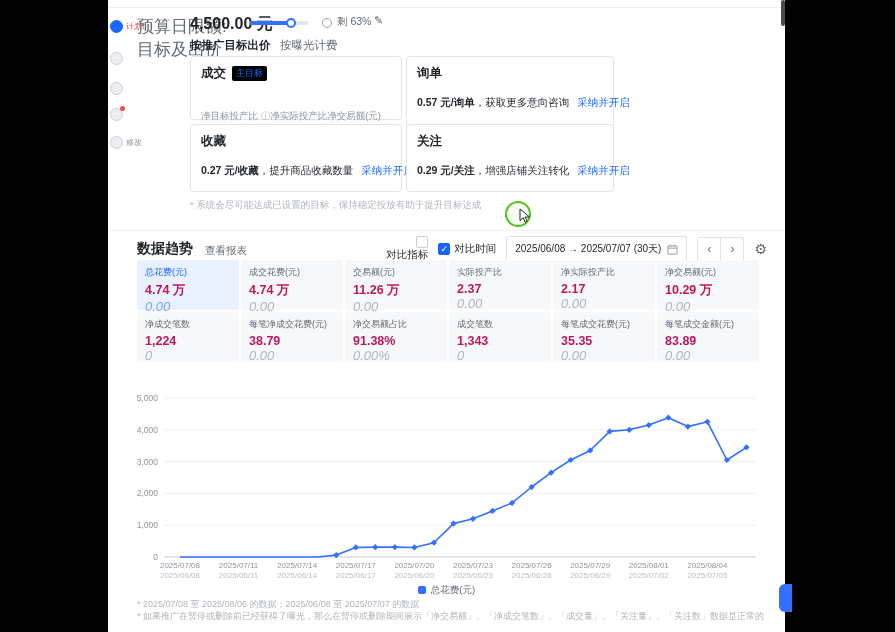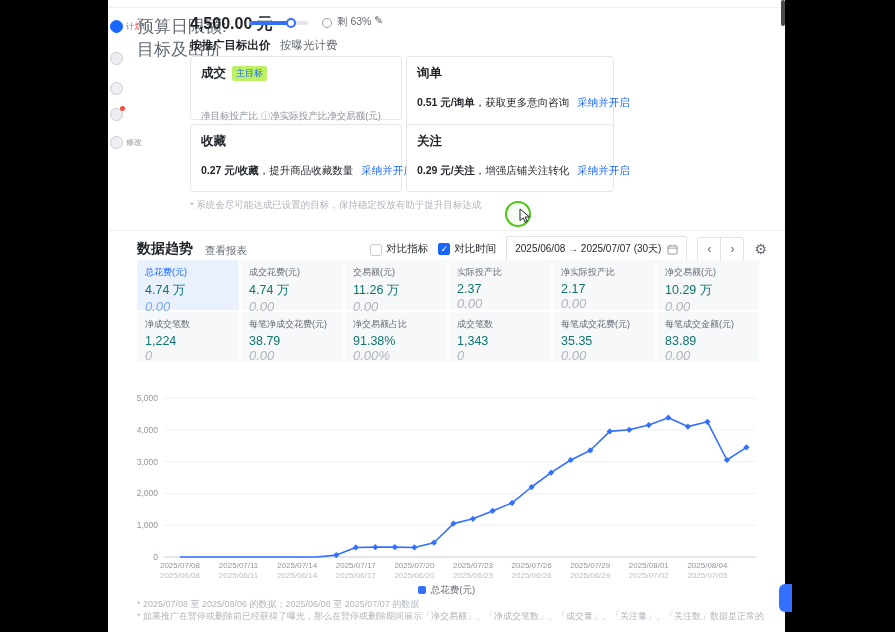--- a/index.html
+++ b/index.html
@@ -27,21 +27,21 @@
   .slider-track{position:absolute;left:142px;top:21px;width:58px;height:4px;border-radius:2px;background:#e5e6eb;}
   .slider-fill{height:4px;border-radius:2px;background:#3370ff;width:68%;}
   .slider-handle{position:absolute;top:-3px;width:10px;height:10px;border-radius:50%;background:#fff;border:2px solid #3370ff;box-sizing:border-box;}
   .mini-circle{display:inline-block;width:10px;height:10px;border-radius:50%;border:1px solid #9aa0a8;box-sizing:border-box;vertical-align:-1px;}
   .pencil{color:#646a73;font-size:11px;cursor:pointer;}
   .tab-on{color:#1f2329;font-weight:bold;font-size:11.5px;cursor:pointer;}
   .tab-off{color:#646a73;font-size:11.5px;cursor:pointer;}
   
   .gcard{position:absolute;border:1px solid #e5e6eb;border-radius:4px;background:#fff;box-sizing:border-box;padding:8px 10px;}
   .gcard-title{font-size:12.5px;font-weight:bold;color:#1f2329;display:inline-block;}
-  .badge{display:inline-block;margin-left:6px;font-size:9px;color:#1966ff;background:#bef264;border-radius:2px;padding:1px 4px;vertical-align:1px;}
+  .badge{display:inline-block;margin-left:6px;font-size:9px;color:#1966ff;background:#000000;border-radius:2px;padding:1px 4px;vertical-align:1px;}
   .gm-label{font-size:9.5px;color:#8f959e;white-space:nowrap;margin-top:24px;}
   .gm-value{font-size:12px;font-weight:bold;color:#1f2329;margin-top:19px;white-space:nowrap;font-family:Liberation Mono, monospace;}
   .gdesc{font-size:10.5px;color:#1f2329;margin-top:14px;white-space:nowrap;}
   .gdesc .price{font-weight:bold;}
   .linkblue{color:#1966ff;cursor:pointer;margin-left:8px;font-size:10.5px;}
   .note{font-size:9.5px;color:#b0b5bc;}
   
   .click-ring{position:absolute;width:26px;height:26px;border-radius:50%;border:2px solid #52c41a;box-sizing:border-box;background:rgba(82,196,26,0.05);}
   
   .sec-title{font-size:14px;font-weight:bold;color:#1f2329;}
@@ -51,21 +51,21 @@
   .cb-label{font-size:10.5px;color:#1f2329;margin-left:4px;}
   .datebox{display:flex;align-items:center;gap:6px;border:1px solid #e0e2e6;border-radius:2px;height:24px;padding:0 8px;font-size:10px;color:#1f2329;background:#fff;}
   .pager{display:flex;border:1px solid #e0e2e6;border-radius:2px;height:24px;box-sizing:border-box;}
   .pager span{width:22px;display:flex;align-items:center;justify-content:center;color:#646a73;font-size:12px;cursor:pointer;}
   .pager span:first-child{border-right:1px solid #e0e2e6;}
   .gear{color:#646a73;font-size:14px;cursor:pointer;}
   
   #metric-grid{position:absolute;left:29px;top:260px;width:622px;display:grid;grid-template-columns:repeat(6,102px);grid-auto-rows:50px;gap:2px;}
   .mcell{background:#f7f8fa;border-radius:2px;padding:6px 8px;box-sizing:border-box;cursor:pointer;}
   .mcell .ml{font-size:9px;color:#646a73;white-space:nowrap;overflow:hidden;}
-  .mcell .mv{font-size:12.5px;font-weight:normal;color:#0f766e;margin-top:3px;}
+  .mcell .mv{font-size:12.5px;font-weight:bold;color:#be185d;margin-top:3px;}
   .mcell .ms{font-size:13px;color:#b0b5bc;margin-top:0;font-style:italic;}
   .mcell.sel{background:#e9f1ff;}
   .mcell.sel .ml{color:#1966ff;}
   .mcell.sel .ms{color:#7ba7f0;}
   
   #trend-svg{position:absolute;left:0;top:386px;}
   .legend{position:absolute;left:0;top:584px;width:677px;text-align:center;font-size:9.5px;color:#646a73;}
   .legend .sw{display:inline-block;width:8px;height:8px;border-radius:2px;background:#3370ff;vertical-align:-1px;margin-right:5px;}
   .fnote{position:absolute;left:29px;font-size:9px;color:#b0b5bc;white-space:nowrap;}
   
@@ -128,21 +128,21 @@
       </div>
       <div style="flex:1;">
         <div class="gm-label">净交易额(元)</div>
         <div class="gm-value">102946.60</div>
       </div>
     </div>
   </div>
 
   <div class="gcard" style="left:298px;top:56px;width:208px;height:80px;">
     <span class="gcard-title">询单</span>
-    <div class="gdesc"><span class="price">0.51 元/询单</span><span>，获取更多意向咨询</span><span class="linkblue">采纳并开启</span></div>
+    <div class="gdesc"><span class="price">0.57 元/询单</span><span>，获取更多意向咨询</span><span class="linkblue">采纳并开启</span></div>
   </div>
 
   <div class="gcard" style="left:82px;top:124px;width:212px;height:68px;">
     <span class="gcard-title">收藏</span>
     <div class="gdesc"><span class="price">0.27 元/收藏</span><span>，提升商品收藏数量</span><span class="linkblue">采纳并开启</span></div>
   </div>
 
   <div class="gcard" style="left:298px;top:124px;width:208px;height:68px;">
     <span class="gcard-title">关注</span>
     <div class="gdesc"><span class="price">0.29 元/关注</span><span>，增强店铺关注转化</span><span class="linkblue">采纳并开启</span></div>
@@ -154,21 +154,21 @@
   <svg class="abs" style="left:411px;top:208px;" width="13" height="16" viewBox="0 0 13 16">
     <path d="M1,1 L1,12.5 L4.3,9.8 L6.2,14.2 L8.1,13.3 L6.2,9 L10.6,9 Z" fill="#fff" stroke="#1f2329" stroke-width="1"></path>
   </svg>
 
   <div class="hdiv" style="top:230px;"></div>
 
   <span class="abs sec-title" style="left:29px;top:240px;">数据趋势</span>
   <span class="abs" style="left:97px;top:244px;font-size:10.5px;color:#646a73;cursor:pointer;">查看报表</span>
 
   <div class="ctrl-row">
-    <span style="display:flex;align-items:flex-end;">
+    <span style="display:flex;align-items:flex-end;flex-direction:column;">
       <span class="cb"></span>
       <span class="cb-label">对比指标</span>
     </span>
     <span style="display:flex;align-items:center;">
       <span class="cb on">✓</span>
       <span class="cb-label">对比时间</span>
     </span>
     <span class="datebox">
       <span>2025/06/08  →  2025/07/07 (30天)</span>
       <svg width="11" height="11" viewBox="0 0 12 12">

